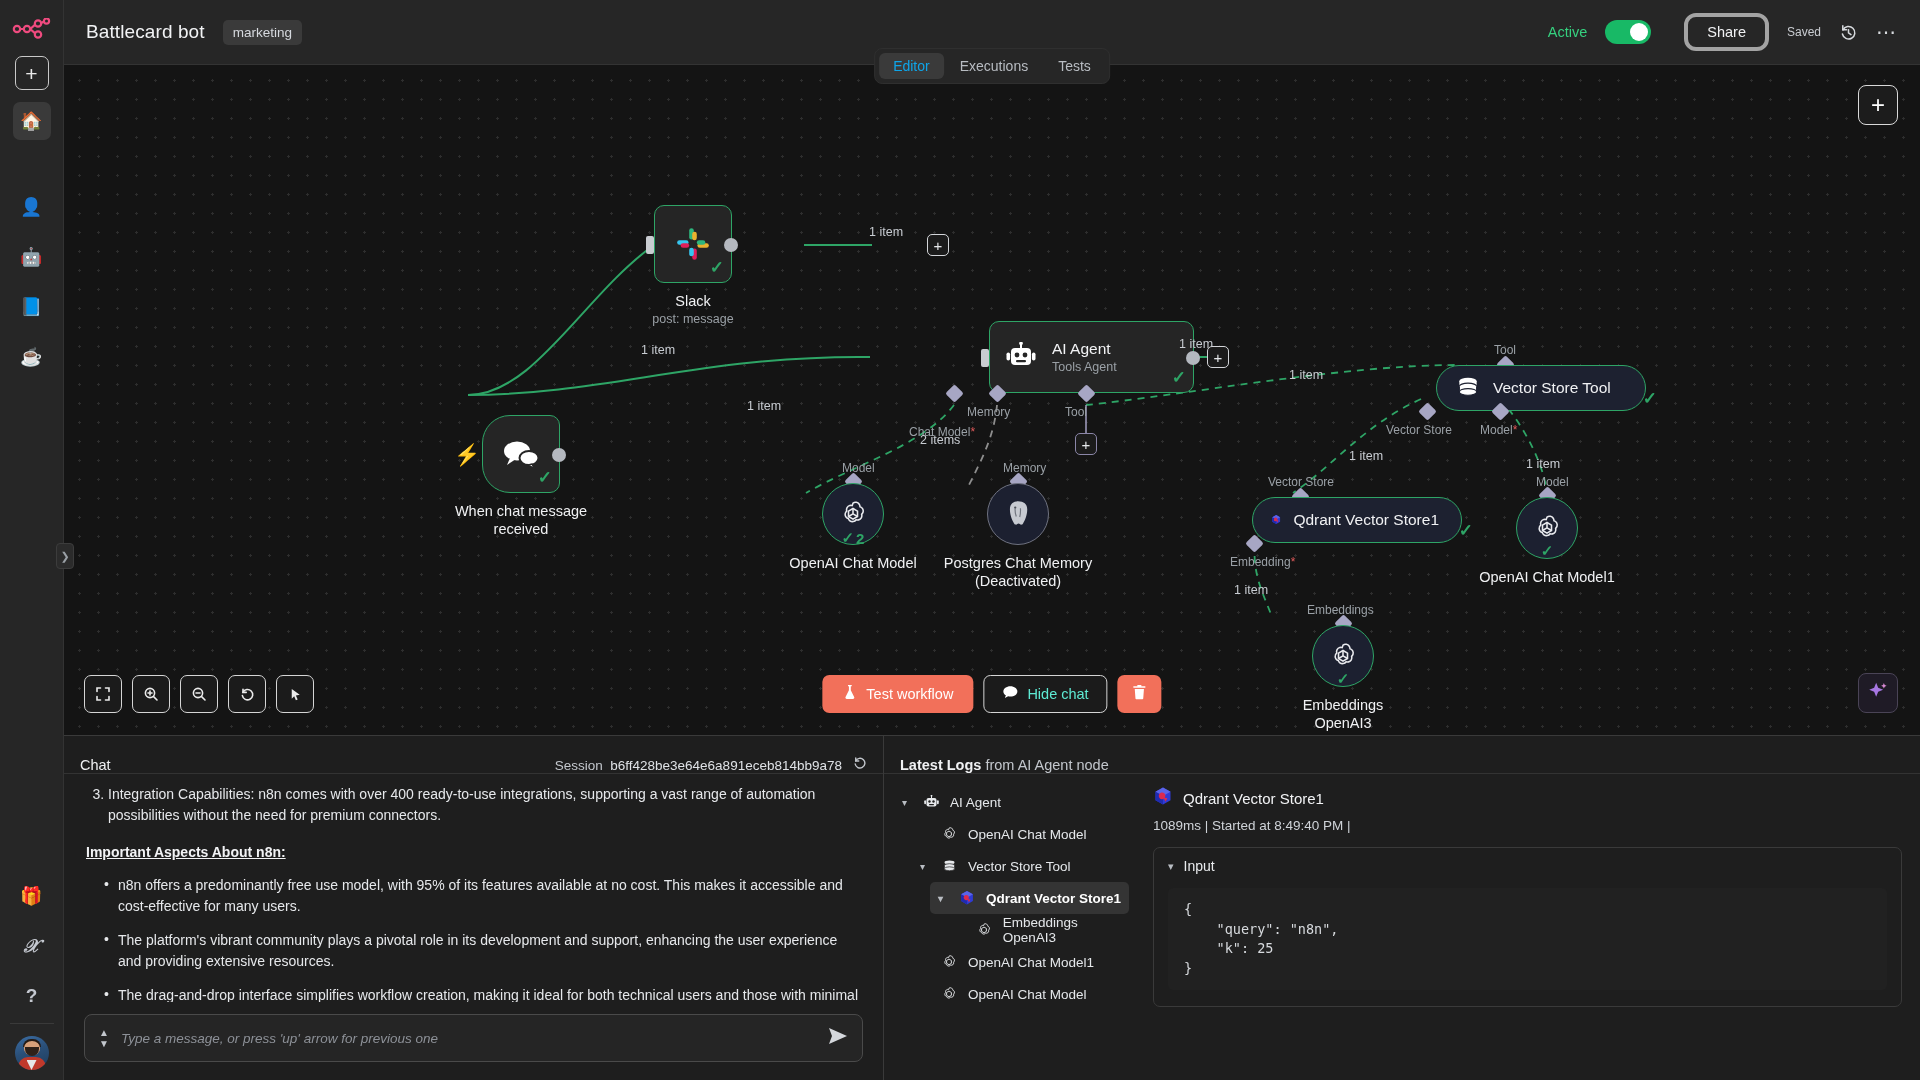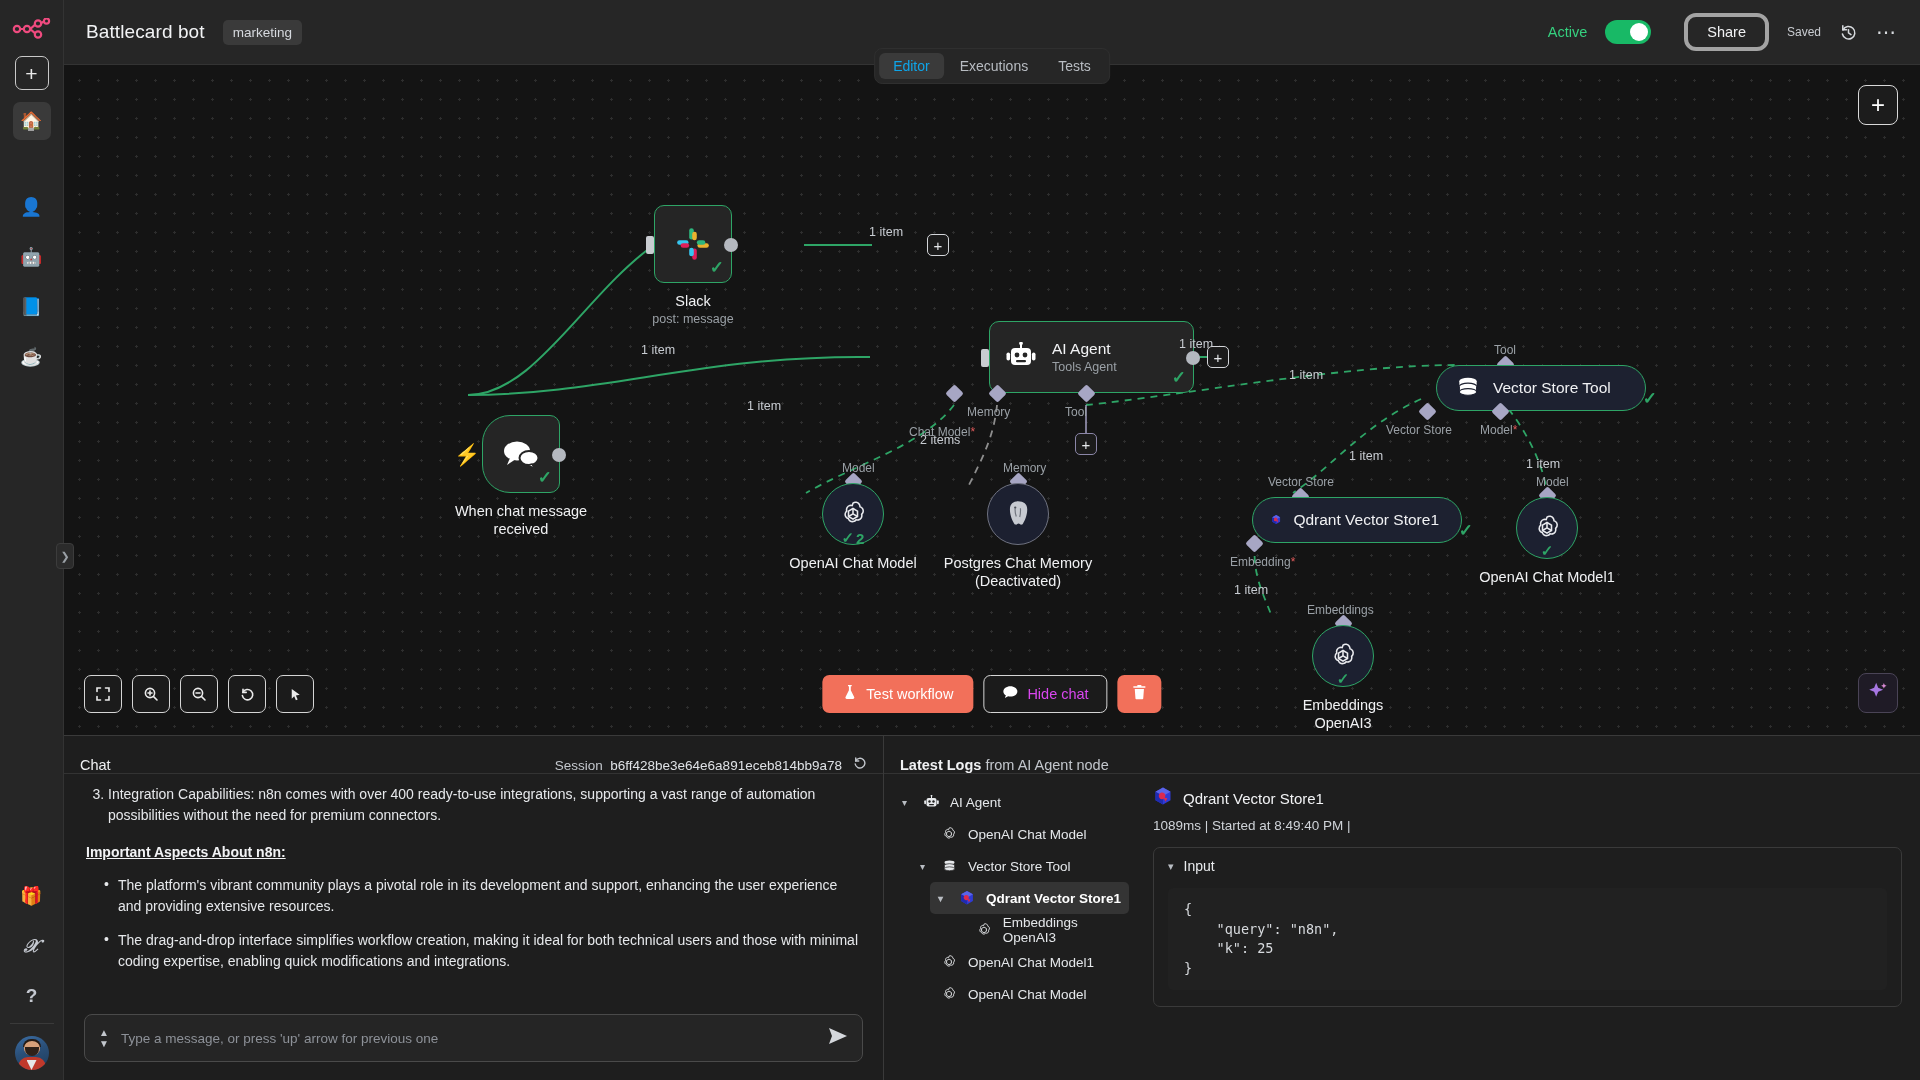--- a/index.html
+++ b/index.html
@@ -146,21 +146,21 @@
     width:38px; height:38px; border:1px solid #d5d5d5; border-radius:7px; background:#1b1b1b;
     display:flex; align-items:center; justify-content:center; color:#ebebeb; font-size:15px;
   }
   .run-bar { position:absolute; left: 50%; transform: translateX(-50%); bottom: 22px; display:flex; gap: 10px; }
   .btn-test {
     background:#f2705a; color:#fff; border-radius:7px; padding: 0 20px; height:38px;
     display:flex; align-items:center; gap:9px; font-size:14.5px;
   }
   .btn-hide {
     border:1px solid #d5d5d5; border-radius:7px; padding: 0 18px; height:38px; background:#1b1b1b;
-    display:flex; align-items:center; gap:9px; font-size:14.5px; color:#d946ef;
+    display:flex; align-items:center; gap:9px; font-size:14.5px; color:#5eead4;
   }
   .btn-trash {
     background:#f2705a; color:#fff; border-radius:7px; width:44px; height:38px;
     display:flex; align-items:center; justify-content:center; font-size:16px;
   }
 
   
   .bottom { flex:1 1 auto; display:flex; background:#1e1e1e; border-top:1px solid #3a3a3a; min-height:0; }
   .chat-pane { width: 820px; flex: 0 0 820px; display:flex; flex-direction:column; border-right:1px solid #3a3a3a; min-height:0; }
   .pane-head {
@@ -177,21 +177,21 @@
   .chat-body .hdg { font-weight:bold; margin: 16px 0 12px; color:#f2f3f5;text-decoration:underline; }
   .chat-body ul { margin-left: 18px; list-style: none; }
   .chat-body ul li { position:relative; padding-left: 14px; margin-bottom: 13px; }
   .chat-body ul li:before { content:"•"; position:absolute; left:0; top:-1px; color:#e6e8eb; }
   .chat-input-wrap { flex: 0 0 78px; padding: 12px 20px 18px; }
   .chat-input {
     height: 48px; border:1px solid #4a4a4a; border-radius:8px; background:#252525;
     display:flex; align-items:center; padding: 0 14px; gap: 12px;
   }
   .arrows { display:flex; flex-direction:column; color:#c3c7cd; font-size:10px; line-height:11px; }
-  .chat-ph { flex:1 1 auto; color:#8d9198; font-size:13.5px; }
+  .chat-ph { flex:1 1 auto; color:#8d9198; font-size:13.5px;font-style:italic; }
   .send-ic { color:#d5d8dd; font-size:19px; }
 
   
   .logs-pane { flex:1 1 auto; display:flex; flex-direction:column; min-width:0; }
   .logs-body { flex:1 1 auto; display:flex; min-height:0; }
   .tree { width: 255px; flex:0 0 255px; padding: 12px 0 0 10px; }
   .tnode {
     display:flex; align-items:center; gap:9px; height:32px; font-size:13.5px; color:#e4e7ea;
     padding-left: 8px; border-radius:5px; margin-right: 10px;
   }
@@ -588,20 +588,21 @@
                 <path d="M3.9 6.3A5.2 5.2 0 1 1 3.4 9.6"></path>
             </svg>
           </div>
         </div>
         <div class="chat-body">
           <ol start="3">
             <li>Integration Capabilities: n8n comes with over 400 ready-to-use integrations, supporting a vast range of automation possibilities without the need for premium connectors.</li>
           </ol>
           <div class="hdg">Important Aspects About n8n:</div>
           <ul>
+            <li>n8n offers a predominantly free use model, with 95% of its features available at no cost. This makes it accessible and cost-effective for many users.</li>
             <li>The platform's vibrant community plays a pivotal role in its development and support, enhancing the user experience and providing extensive resources.</li>
             <li>The drag-and-drop interface simplifies workflow creation, making it ideal for both technical users and those with minimal coding expertise, enabling quick modifications and integrations.</li>
           </ul>
         </div>
         <div class="chat-input-wrap">
           <div class="chat-input">
             <div class="arrows">
               <span>▲</span>
               <span>▼</span>
             </div>

